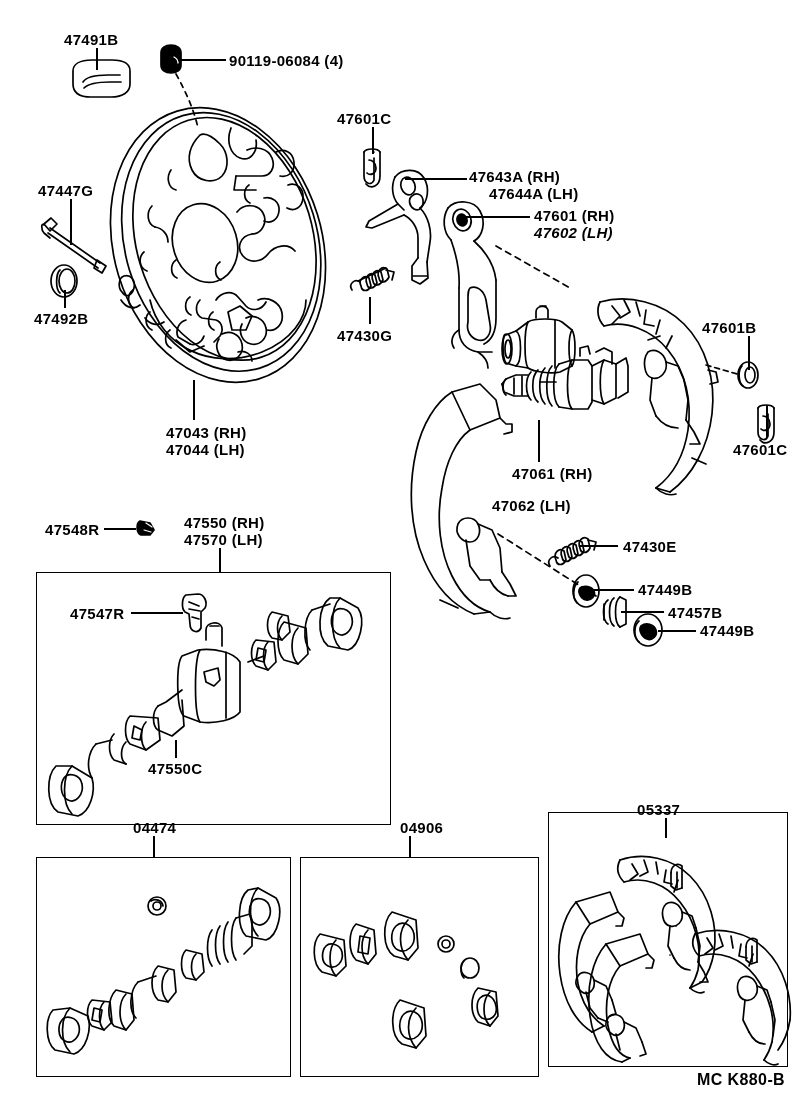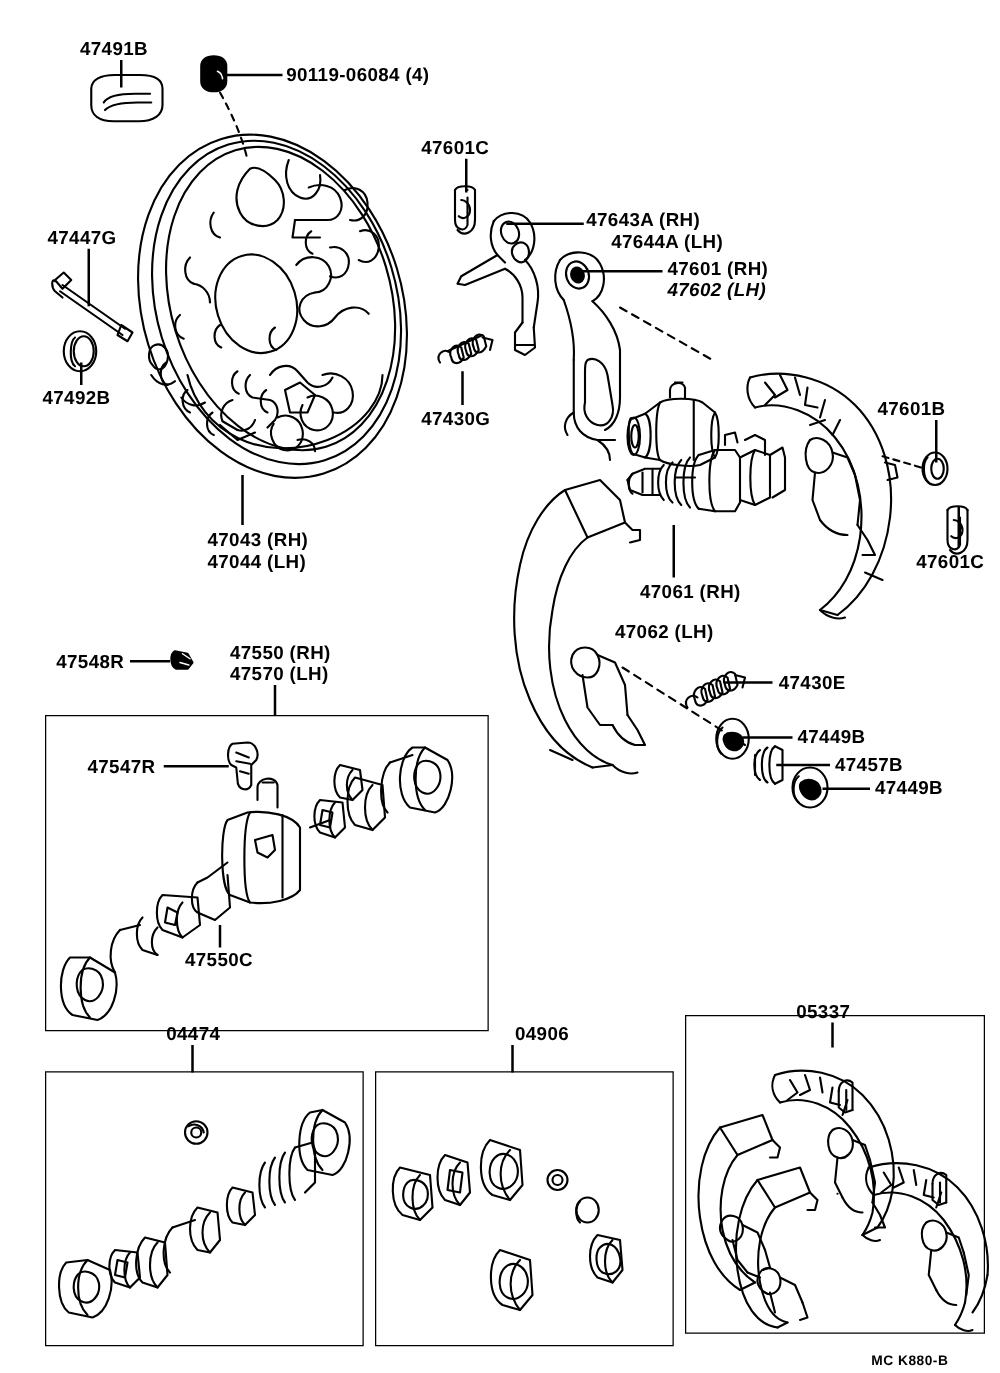--- a/index.html
+++ b/index.html
@@ -29,23 +29,22 @@
   .leader.h{height:1.6px;}
   .box{
     position:absolute;
     border:1.8px solid #000;
     background:transparent;
   }
   svg{position:absolute;top:0;left:0;overflow:visible;}
   .mc{
     position:absolute;
     font-weight:bold;
-    font-size:11px;
+    font-size:16px;
     letter-spacing:0.4px;
-    margin-top:12px;
   }
 </style>
 </head>
 <body>
 
 <div id="sheet">
 
   <svg width="800" height="1098" viewBox="0 0 800 1098">
     <g fill="none" stroke="#000" stroke-width="1.7" stroke-linecap="round" stroke-linejoin="round">
 
@@ -527,19 +526,19 @@
       <div class="lbl" style="left: 623px; top: 538px;">47430E</div>
       <div class="lbl" style="left: 638px; top: 581px;">47449B</div>
       <div class="lbl" style="left: 668px; top: 604px;">47457B</div>
       <div class="lbl" style="left: 700px; top: 622px;">47449B</div>
       <div class="lbl" style="left: 45px; top: 521px;">47548R</div>
       <div class="lbl" style="left: 184px; top: 514px;">47550 (RH)</div>
       <div class="lbl" style="left: 184px; top: 531px;">47570 (LH)</div>
       <div class="lbl" style="left: 70px; top: 605px;">47547R</div>
       <div class="lbl" style="left: 148px; top: 760px;">47550C</div>
       <div class="lbl" style="left: 133px; top: 819px;">04474</div>
-      <div class="lbl" style="left: 412px; top: 819px; text-align: right;">04906</div>
+      <div class="lbl" style="left: 400px; top: 819px; text-align: right;">04906</div>
       <div class="lbl" style="left: 637px; top: 801px;">05337</div>
     </div>
 
   <div class="mc" style="left:697px;top:1071px;">MC K880-B</div>
 
 </div>
 
 </body></html>

